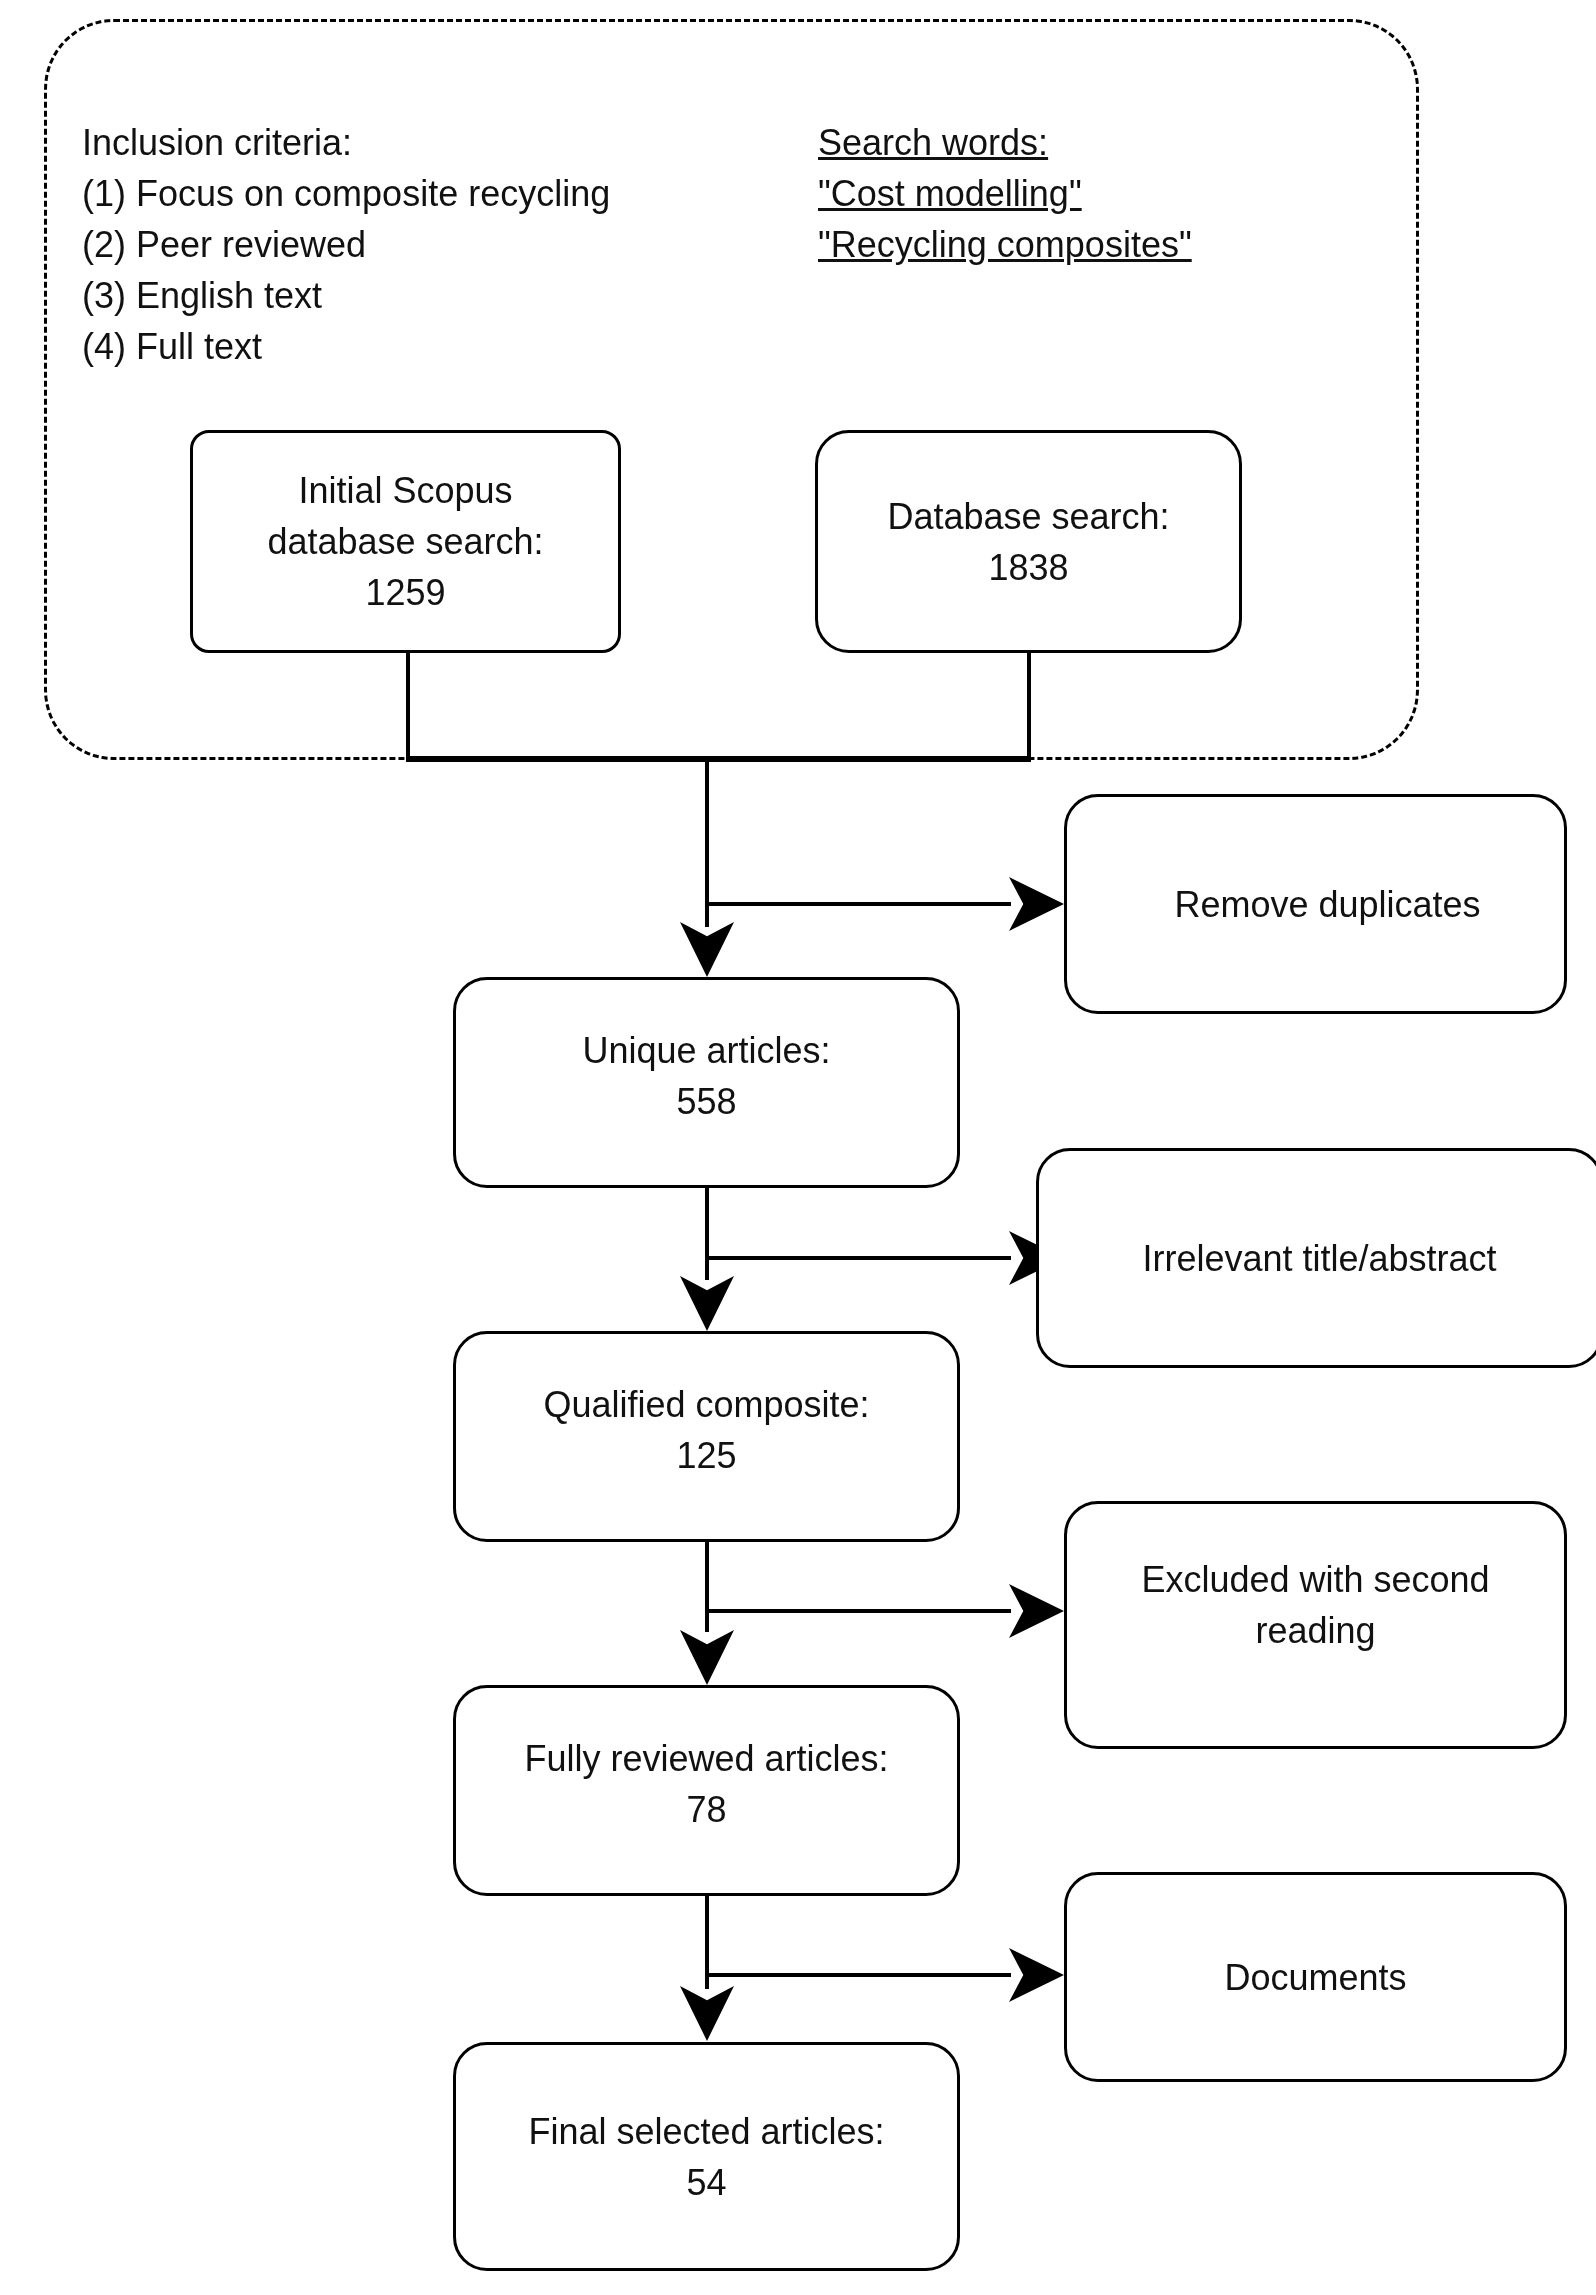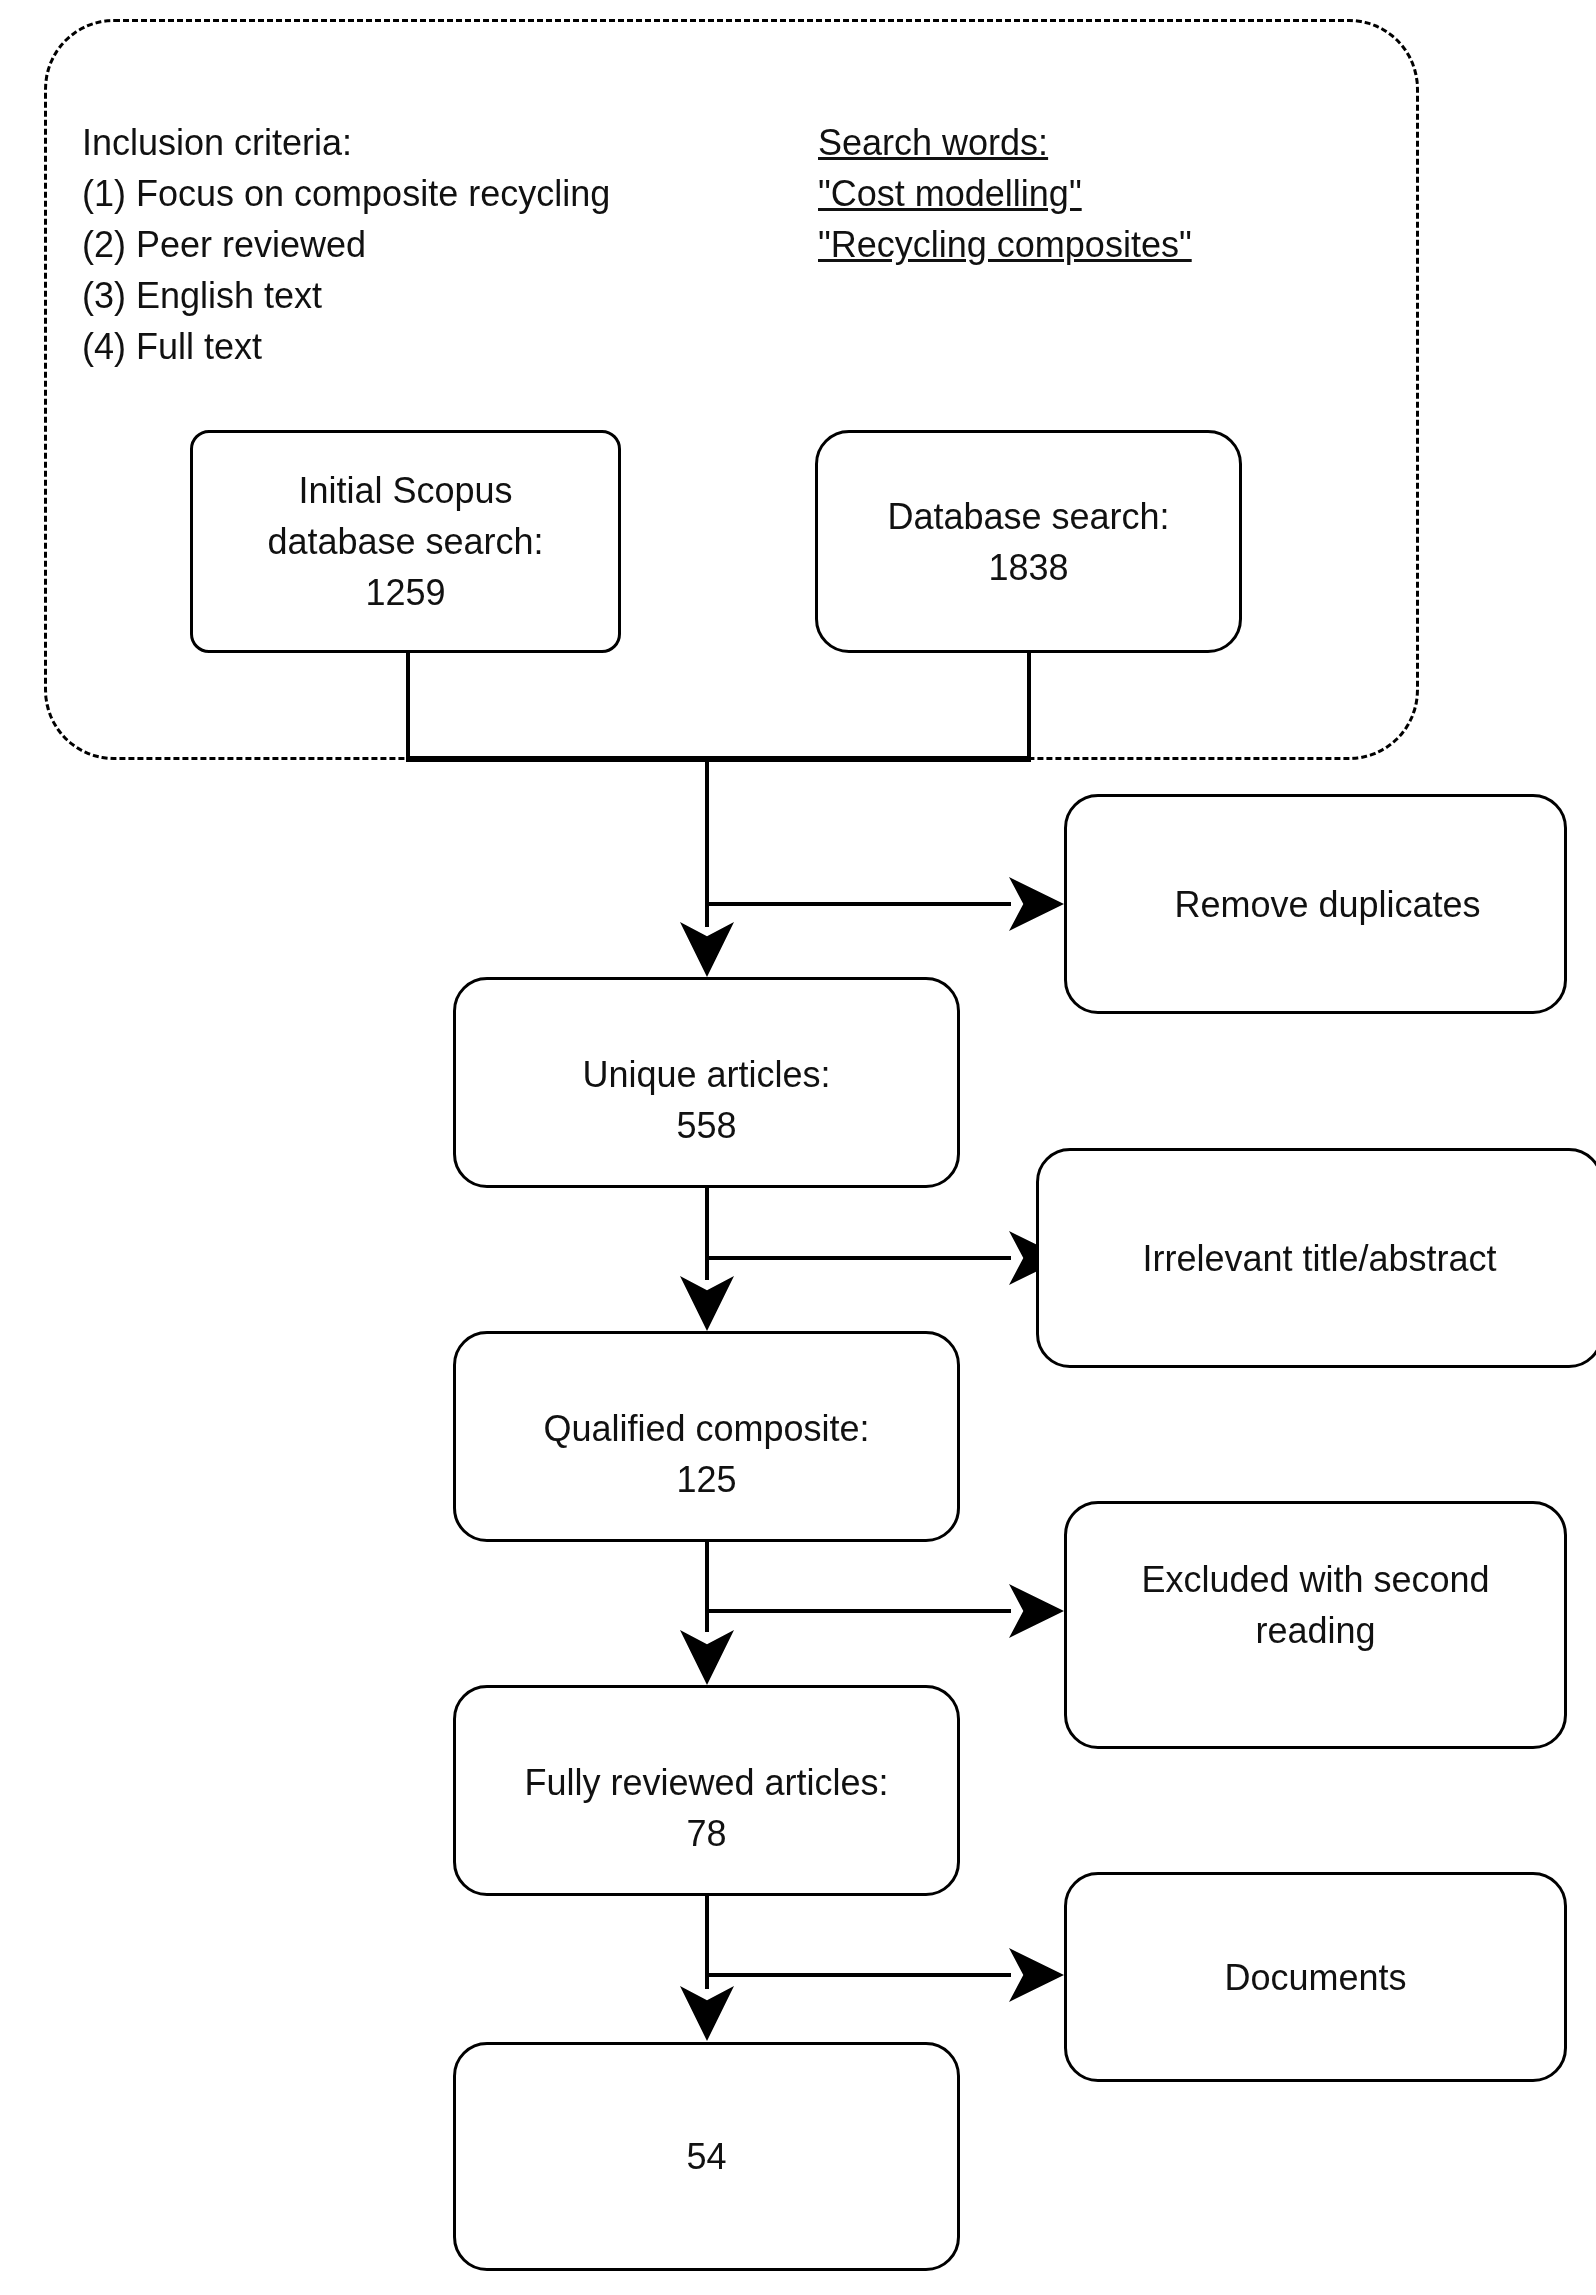--- a/index.html
+++ b/index.html
@@ -29,21 +29,21 @@
     border-radius: 34px;
     box-sizing: border-box;
     display: flex;
     flex-direction: column;
     align-items: center;
     text-align: center;
     font-size: 36px;
     line-height: 51px;
   }
   .vcenter { justify-content: center; }
-  .pt60 { padding-top: 35px; justify-content: center; }
+  .pt60 { padding-top: 45px; }
   .pt85 { padding-top: 50px; }
   .lbl-w560 { max-width: 326px; }
   .lbl-w700 { max-width: 408px; }
   .line {
     position: absolute;
     background: #000000;
   }
   .arrow {
     position: absolute;
     background: #000000;
@@ -146,17 +146,18 @@
   <div class="line" style="left:705px; top:1896px; width:4.1px; height:93px;"></div>
   <div class="arrow down" style="left:680px; top:1986px;"></div>
 
   <div class="line" style="left:707px; top:1973px; width:304px; height:4.1px;"></div>
   <div class="arrow right" style="left:1009px; top:1948px;"></div>
   <div class="node vcenter" style="left:1064px; top:1872px; width:503px; height:210px;">
     <div>Documents</div>
   </div>
 
   <div class="node vcenter" style="left:453px; top:2042px; width:507px; height:229px;">
+    <div>Final selected articles:</div>
     <div>54</div>
   </div>
 
 </div>
 
 
 </body></html>

